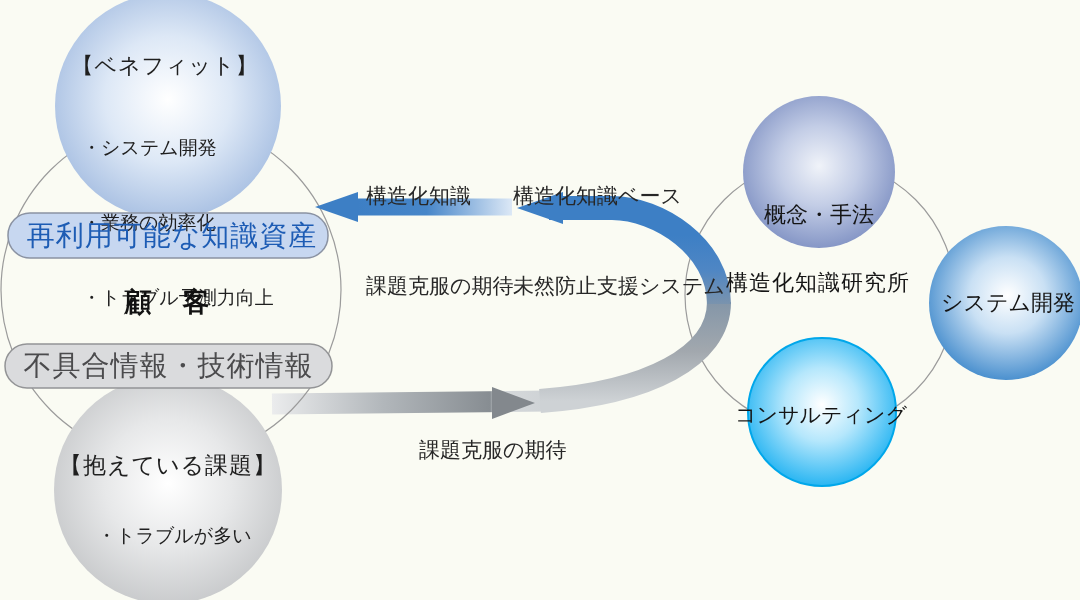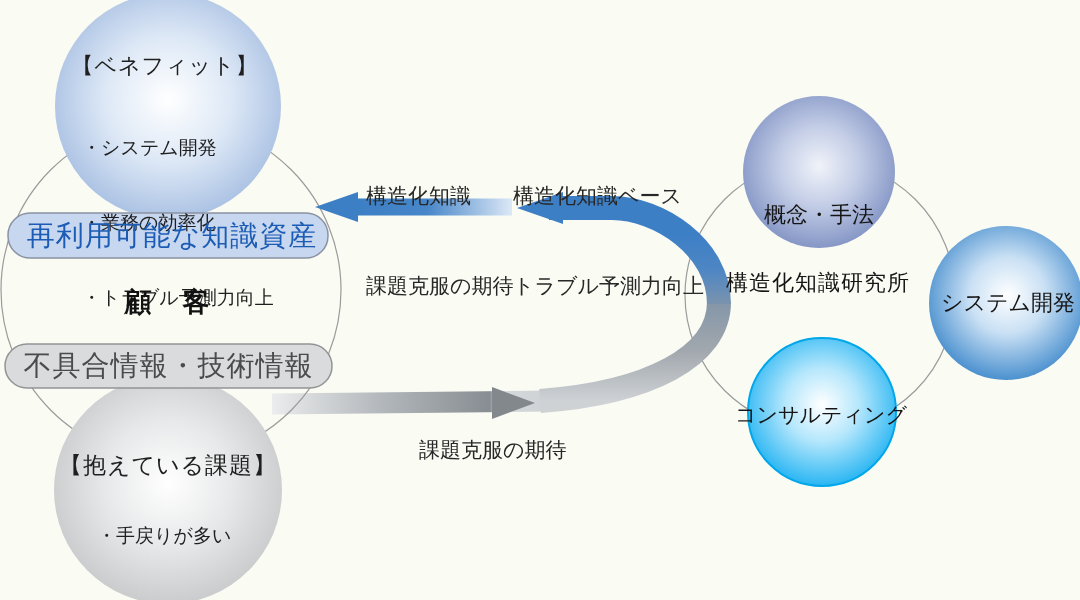--- a/index.html
+++ b/index.html
@@ -107,31 +107,32 @@
   <div class="txt bullets" style="left:82px;top:85px;">
     <div>・システム開発</div>
     <div>・業務の効率化</div>
     <div>・トラブル予測力向上</div>
   </div>
   <div class="txt badge-label assets-label" style="left:12px;top:213px;width:320px;height:45px;">再利用可能な知識資産</div>
   <div class="txt big-title center" style="left:93px;top:284px;width:150px;">顧　客</div>
   <div class="txt badge-label info-label" style="left:5px;top:344px;width:327px;height:44px;">不具合情報・技術情報</div>
   <div class="txt heading center" style="left:48px;top:450px;width:240px;font-size:23px;">【抱えている課題】</div>
   <div class="txt bullets" style="left:97px;top:473px;">
+    <div>・トラブルが多い</div>
     <div>・手戻りが多い</div>
     
   </div>
 
   <div class="txt flow-label" style="left:366px;top:121px;">
     <div>構造化知識</div>
     <div>課題克服の期待</div>
   </div>
   <div class="txt flow-label" style="left:513px;top:121px;">
     <div>構造化知識ベース</div>
-    <div>トラブル予測力向上</div>
+    <div>未然防止支援システム</div>
   </div>
   <div class="txt flow-label" style="left:419px;top:435px;">課題克服の期待</div>
 
   <div class="txt institute-title" style="left:726px;top:268px;">構造化知識研究所</div>
   <div class="txt sphere-label center" style="left:738px;top:147px;width:162px;">
     <div>概念・手法</div>
   </div>
   <div class="txt sphere-label center" style="left:928px;top:289px;width:160px;">システム開発</div>
   <div class="txt sphere-label center" style="left:733px;top:401px;width:176px;font-size:21px;">コンサルティング</div>
 

